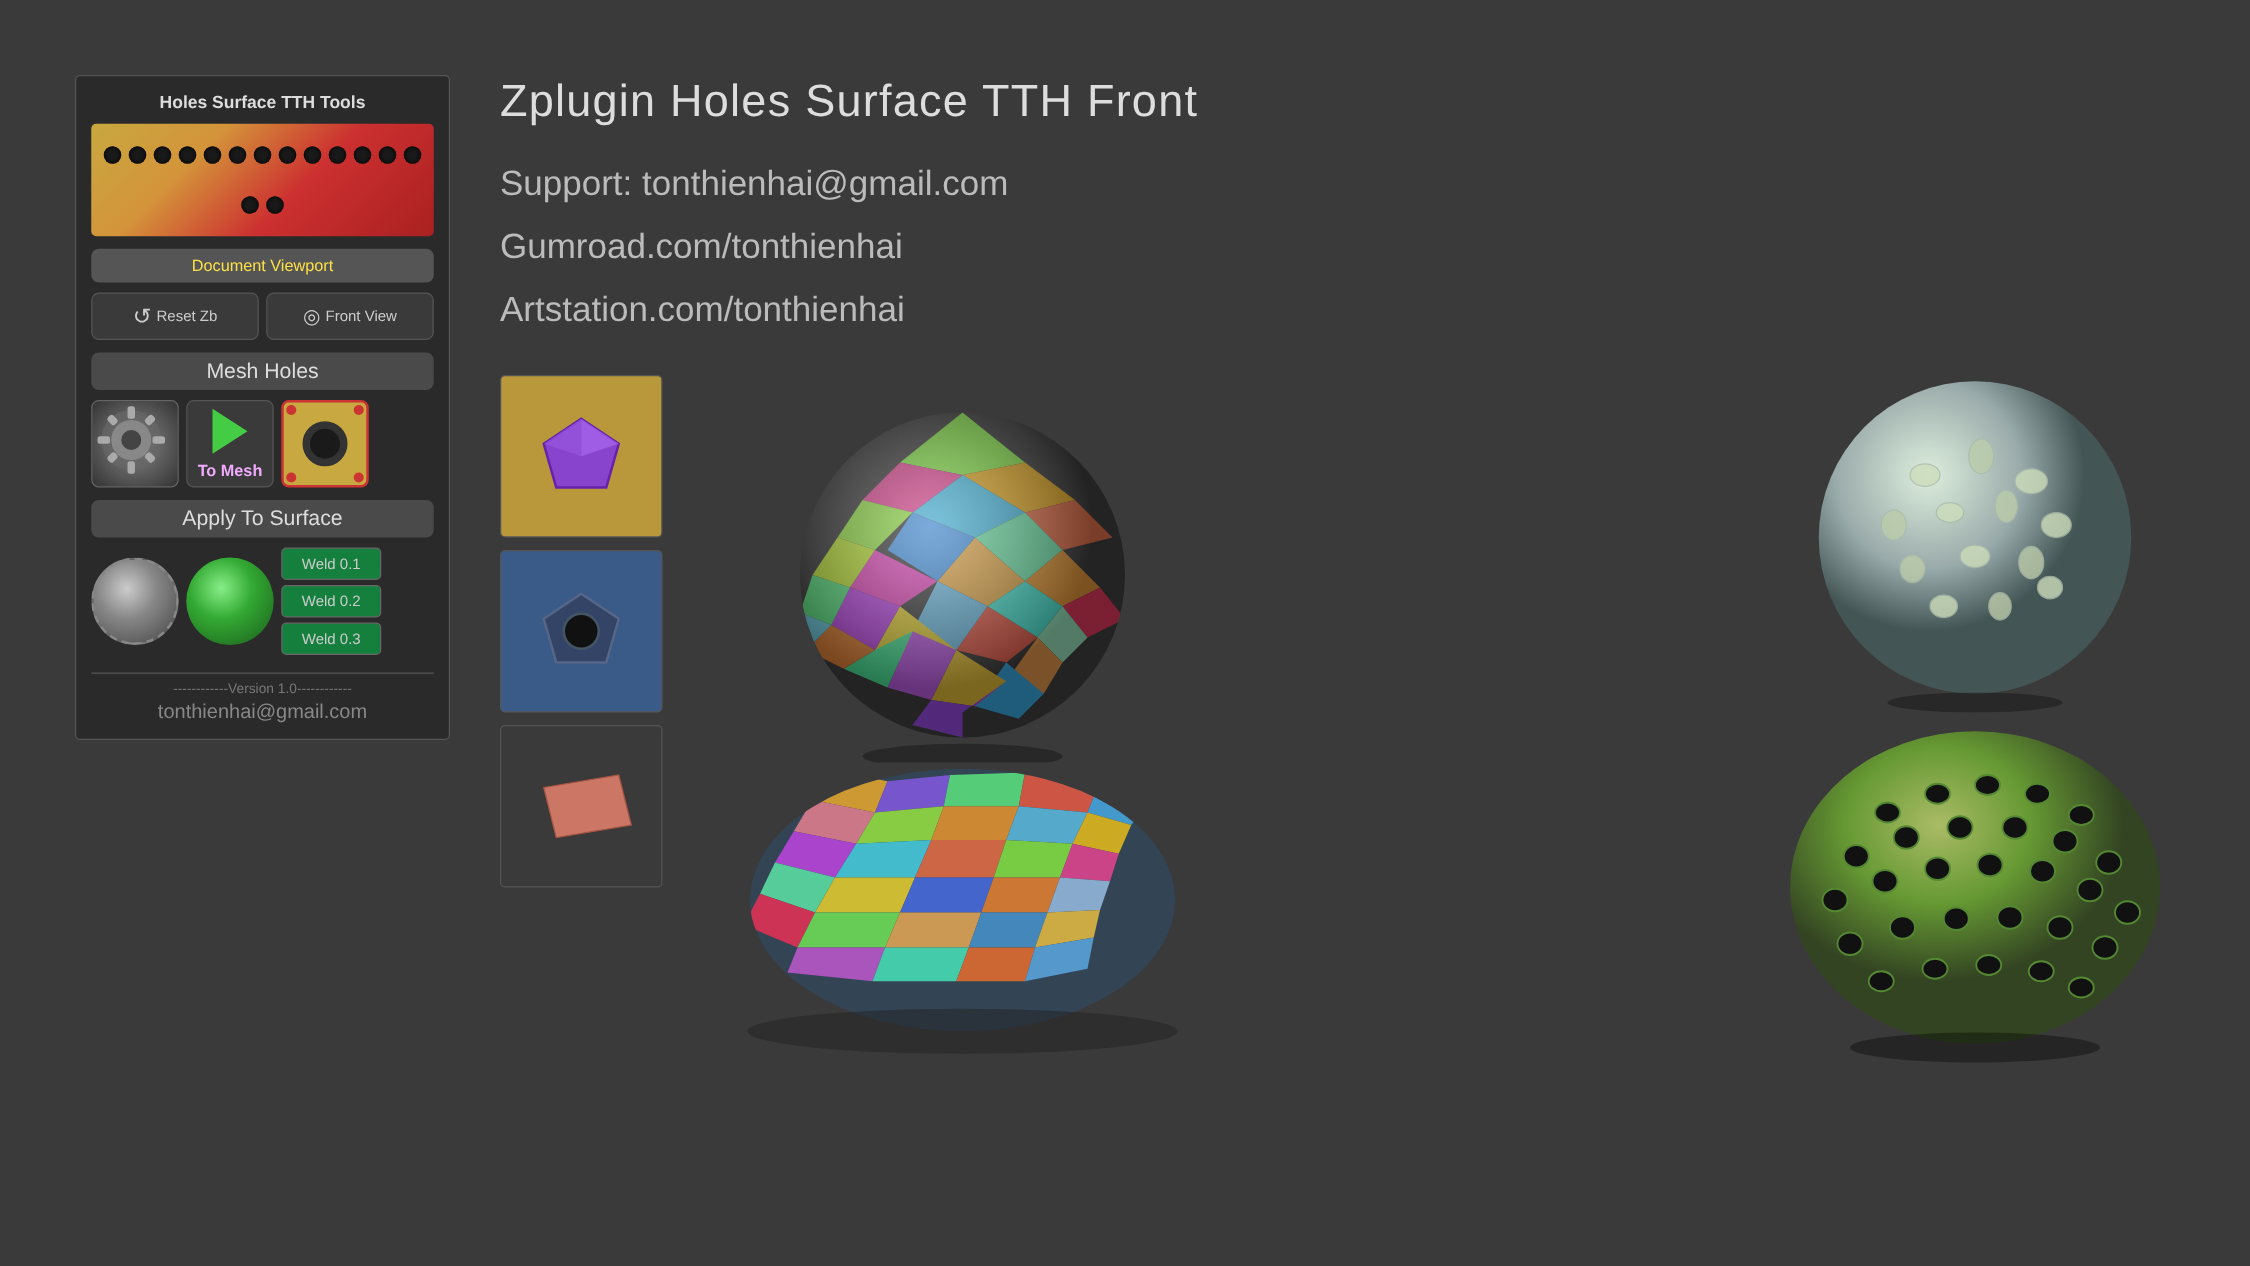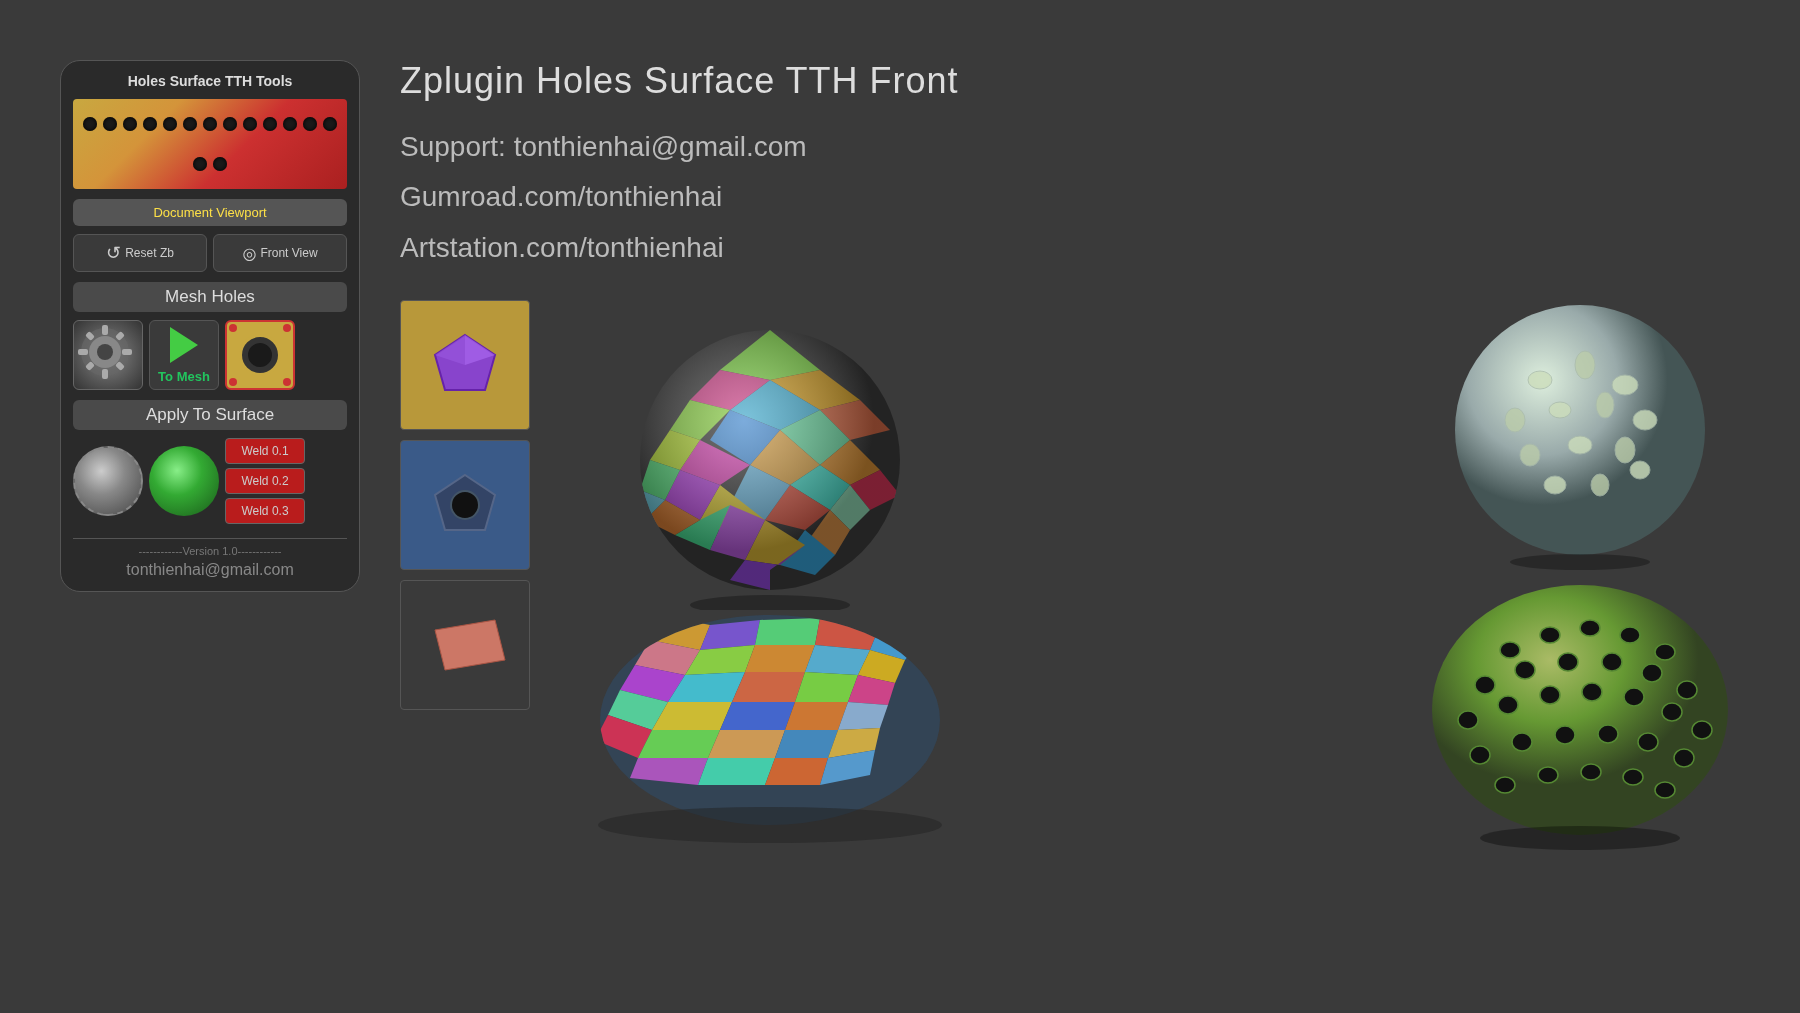--- a/index.html
+++ b/index.html
@@ -12,21 +12,21 @@
       position: relative;
     }
 
     
     #sidebar {
       position: absolute;
       left: 60px;
       top: 60px;
       width: 300px;
       background-color: #2a2a2a;
-      border-radius: 20px;
+      border-radius: 4px;
       padding: 12px;
       border: 1px solid #555;
     }
 
     .sidebar-title {
       color: #ddd;
       font-size: 14px;
       font-weight: bold;
       text-align: center;
       margin-bottom: 10px;
@@ -177,21 +177,21 @@
       cursor: pointer;
     }
 
     .weld-btns {
       display: flex;
       flex-direction: column;
       gap: 4px;
     }
 
     .weld-btn {
-      background-color: #b91c1c;
+      background-color: #15803d;
       border: 1px solid #666;
       color: #ccc;
       padding: 5px 12px;
       border-radius: 4px;
       font-size: 12px;
       cursor: pointer;
       width: 80px;
     }
 
     .version-text {
@@ -347,21 +347,21 @@
           <rect x="48" y="28" width="10" height="6" rx="2" fill="#aaa"></rect>
           <rect x="12" y="12" width="8" height="6" rx="2" fill="#aaa" transform="rotate(45 16 15)"></rect>
           <rect x="42" y="42" width="8" height="6" rx="2" fill="#aaa" transform="rotate(45 46 45)"></rect>
           <rect x="42" y="12" width="8" height="6" rx="2" fill="#aaa" transform="rotate(-45 46 15)"></rect>
           <rect x="12" y="42" width="8" height="6" rx="2" fill="#aaa" transform="rotate(-45 16 45)"></rect>
         </svg>
       </div>
 
       <div class="mesh-btn-2">
         <div class="green-arrow"></div>
-        <span style="margin-top:6px; color:#22c55e; font-size:13px; font-weight:bold;">To
+        <span style="margin-top:6px; color:#f0abfc; font-size:13px; font-weight:bold;">To
 Mesh</span>
       </div>
 
       <div class="mesh-btn-3" style="position:relative;">
         <div class="corner-markers">
           <div class="corner tl"></div>
           <div class="corner tr"></div>
           <div class="corner bl"></div>
           <div class="corner br"></div>
         </div>

